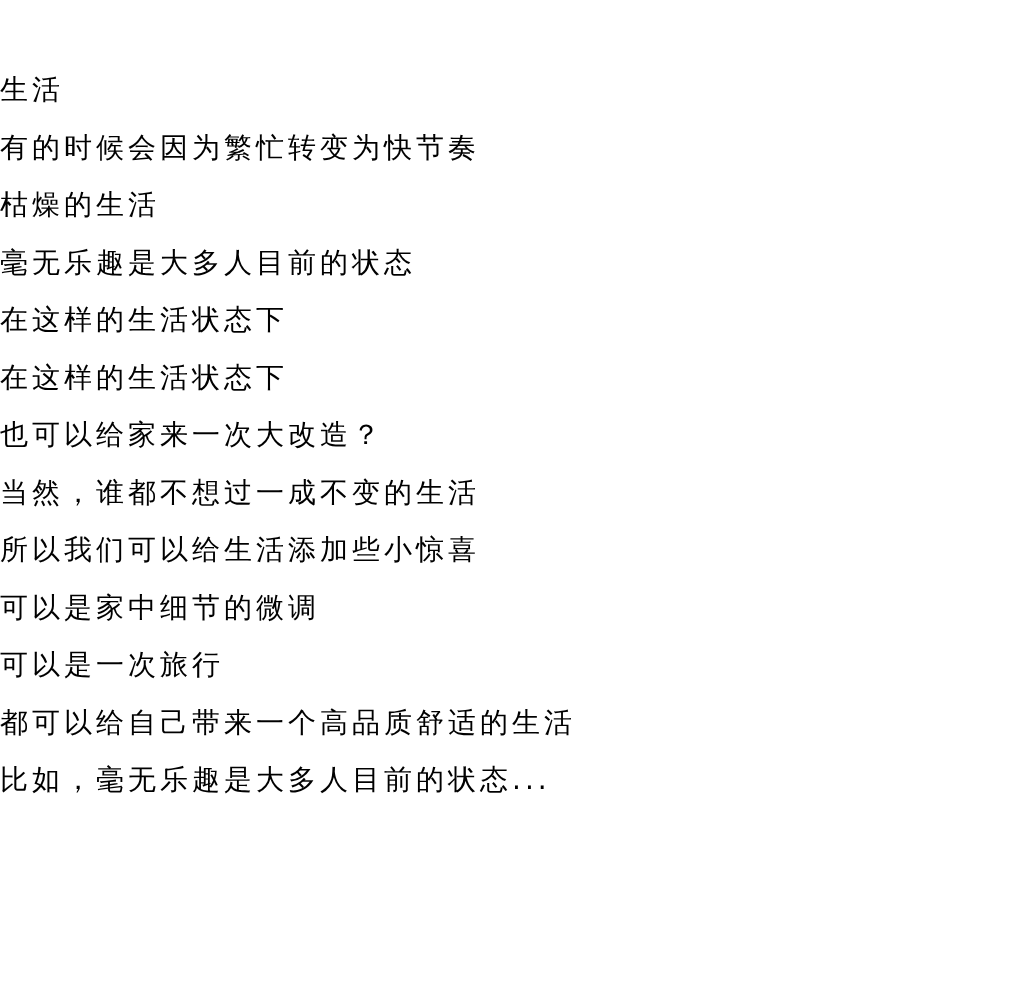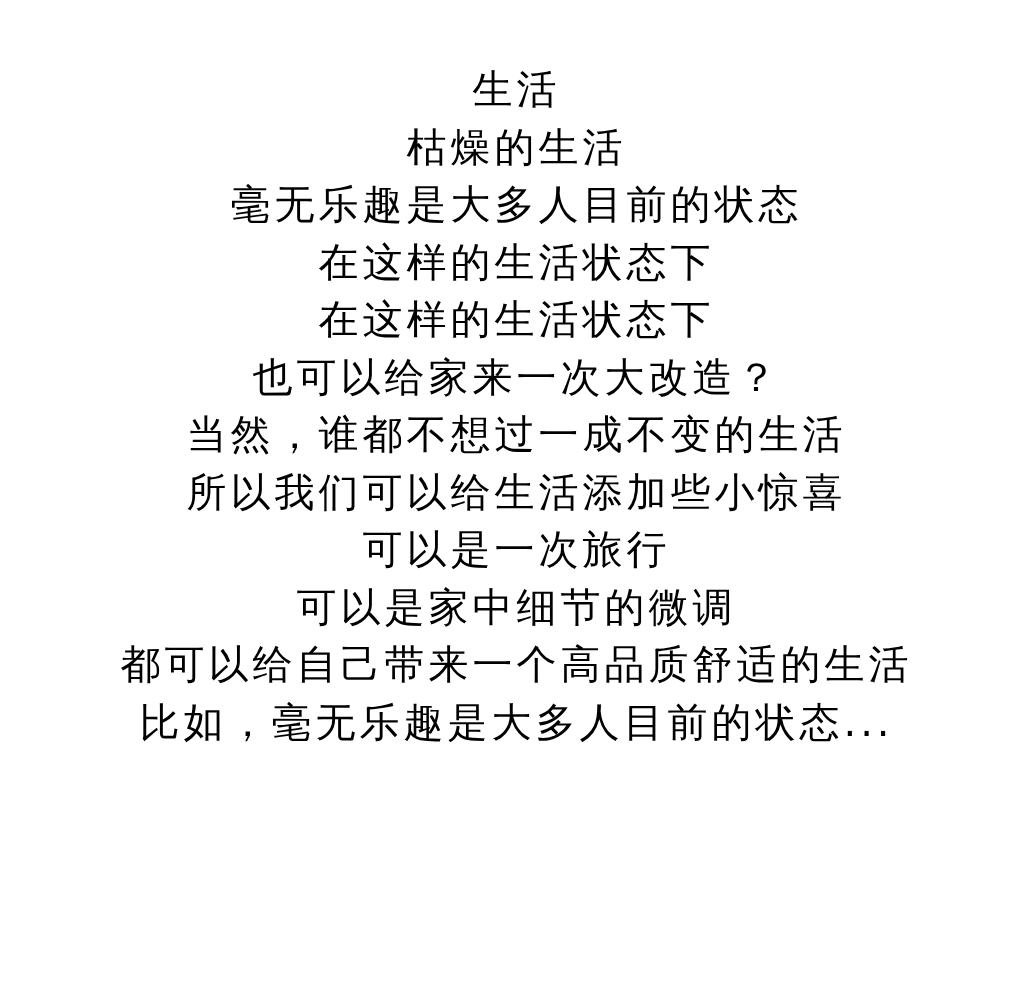--- a/index.html
+++ b/index.html
@@ -12,43 +12,43 @@
     width: 1033px;
     height: 1000px;
     background: #ffffff;
     overflow: hidden;
   }
   .text-block {
     position: absolute;
     left: 0;
     top: 61px;
     width: 1033px;
-    text-align: center;
     color: #000000;
     font-family: "DejaVu Sans", "Liberation Sans", sans-serif;
-    font-size: 40px;
+    font-size: 28px;
     font-weight: 400;
     line-height: 57.5px;
     letter-spacing: 4px;
   }
   .line {
     white-space: nowrap;
   }
 </style>
 </head>
 <body>
 
 <div class="page">
   <div class="text-block">
     <div class="line">生活</div>
+    <div class="line">有的时候会因为繁忙转变为快节奏</div>
     <div class="line">枯燥的生活</div>
     <div class="line">毫无乐趣是大多人目前的状态</div>
     <div class="line">在这样的生活状态下</div>
     <div class="line">在这样的生活状态下</div>
     <div class="line">也可以给家来一次大改造？</div>
     <div class="line">当然，谁都不想过一成不变的生活</div>
     <div class="line">所以我们可以给生活添加些小惊喜</div>
+    <div class="line">可以是家中细节的微调</div>
     <div class="line">可以是一次旅行</div>
-    <div class="line">可以是家中细节的微调</div>
     <div class="line">都可以给自己带来一个高品质舒适的生活</div>
     <div class="line">比如，毫无乐趣是大多人目前的状态...</div>
   </div>
 </div>
 
 </body></html>

